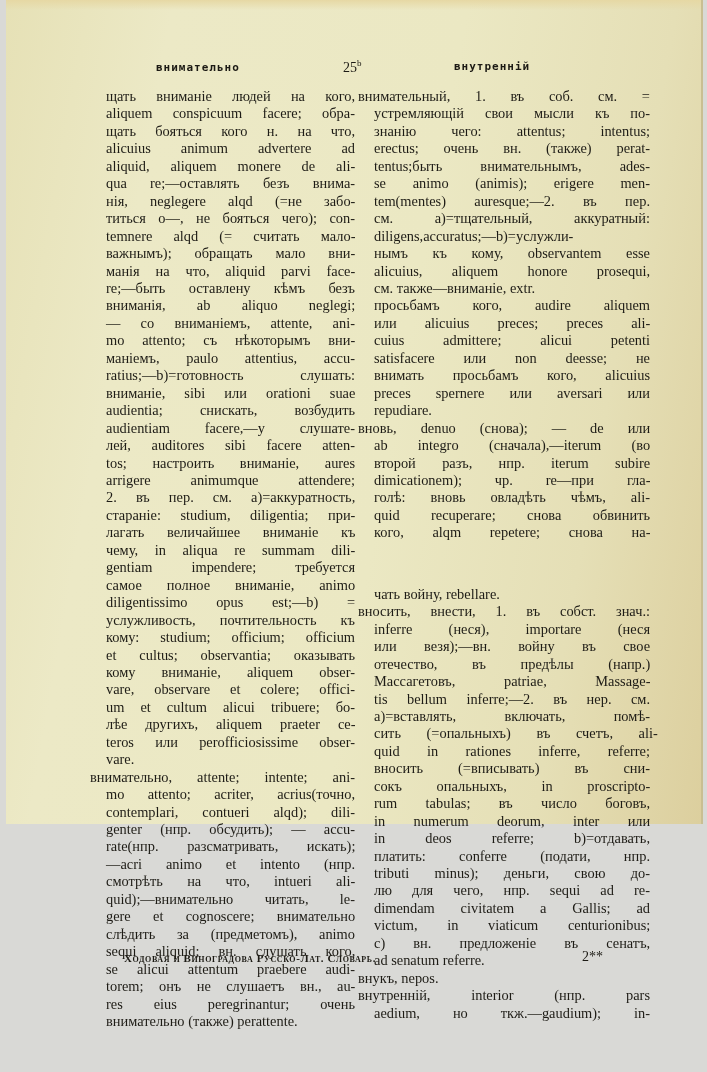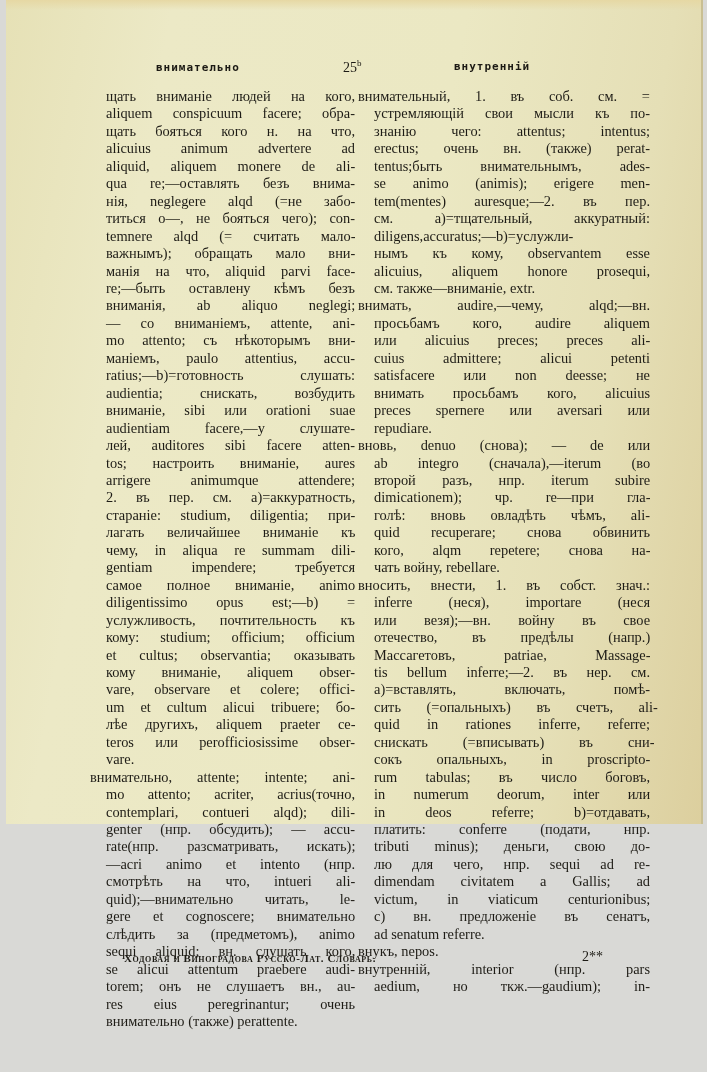--- a/index.html
+++ b/index.html
@@ -67,22 +67,22 @@
       <span class="line indent" style="display: block; word-spacing: 8.8px;">титься о—, не бояться чего); con-</span>
       <span class="line indent" style="display: block; word-spacing: 17.5px;">temnere alqd (= считать мало-</span>
       <span class="line indent" style="display: block; word-spacing: 19.33px;">важнымъ); обращать мало вни-</span>
       <span class="line indent" style="display: block; word-spacing: 12.2px;">манiя на что, aliquid parvi face-</span>
       <span class="line indent" style="display: block; word-spacing: 19.67px;">re;—быть оставлену кѣмъ безъ</span>
       <span class="line indent" style="display: block; word-spacing: 27.67px;">вниманiя, ab aliquo neglegi;</span>
       <span class="line indent" style="display: block; word-spacing: 16.5px;">— со вниманiемъ, attente, ani-</span>
       <span class="line indent" style="display: block; word-spacing: 14.25px;">mo attento; съ нѣкоторымъ вни-</span>
       <span class="line indent" style="display: block; word-spacing: 23px;">манiемъ, paulo attentius, accu-</span>
       <span class="line indent" style="display: block; word-spacing: 53px;">ratius;—b)=готовность слушать:</span>
+      <span class="line indent" style="display: block; word-spacing: 15.5px;">вниманiе, sibi или orationi suae</span>
       <span class="line indent" style="display: block; word-spacing: 33.5px;">audientia; снискать, возбудить</span>
-      <span class="line indent" style="display: block; word-spacing: 15.5px;">вниманiе, sibi или orationi suae</span>
       <span class="line indent" style="display: block; word-spacing: 31px;">audientiam facere,—у слушате-</span>
       <span class="line indent" style="display: block; word-spacing: 17px;">лей, auditores sibi facere atten-</span>
       <span class="line indent" style="display: block; word-spacing: 22px;">tos; настроить вниманiе, aures</span>
       <span class="line indent" style="display: block; word-spacing: 36px;">arrigere animumque attendere;</span>
       <span class="line indent" style="display: block; word-spacing: 15.5px;">2. въ пер. см. a)=аккуратность,</span>
       <span class="line indent" style="display: block; word-spacing: 16px;">старанiе: studium, diligentia; при-</span>
       <span class="line indent" style="display: block; word-spacing: 19px;">лагать величайшее вниманiе къ</span>
       <span class="line indent" style="display: block; word-spacing: 13px;">чему, in aliqua re summam dili-</span>
       <span class="line indent" style="display: block; word-spacing: 35.5px;">gentiam impendere; требуется</span>
       <span class="line indent" style="display: block; word-spacing: 21.33px;">самое полное вниманiе, animo</span>
@@ -118,46 +118,45 @@
       <span class="line indent" style="display: block; word-spacing: 31.33px;">знанiю чего: attentus; intentus;</span>
       <span class="line indent" style="display: block; word-spacing: 21.25px;">erectus; очень вн. (также) perat-</span>
       <span class="line indent" style="display: block; word-spacing: 34.5px;">tentus;быть внимательнымъ, ades-</span>
       <span class="line indent" style="display: block; word-spacing: 23px;">se animo (animis); erigere men-</span>
       <span class="line indent" style="display: block; word-spacing: 24.67px;">tem(mentes) auresque;—2. въ пер.</span>
       <span class="line indent" style="display: block; word-spacing: 38px;">см. a)=тщательный, аккуратный:</span>
       <span class="line indent" style="display: block;">diligens,accuratus;—b)=услужли-</span>
       <span class="line indent" style="display: block; word-spacing: 21px;">нымъ къ кому, observantem esse</span>
       <span class="line indent" style="display: block; word-spacing: 25.67px;">alicuius, aliquem honore prosequi,</span>
       <span class="line indent last" style="display: block;">см. также—вниманiе, extr.</span>
-      <span class="line hang" style="display: block; word-spacing: 42px;">внимать, audire,—чему, alqd;—вн.</span>
       <span class="line indent" style="display: block; word-spacing: 29px;">просьбамъ кого, audire aliquem</span>
       <span class="line indent" style="display: block; word-spacing: 24.5px;">или alicuius preces; preces ali-</span>
       <span class="line indent" style="display: block; word-spacing: 35px;">cuius admittere; alicui petenti</span>
       <span class="line indent" style="display: block; word-spacing: 25.25px;">satisfacere или non deesse; не</span>
       <span class="line indent" style="display: block; word-spacing: 25px;">внимать просьбамъ кого, alicuius</span>
       <span class="line indent" style="display: block; word-spacing: 21.25px;">preces spernere или aversari или</span>
       <span class="line indent last" style="display: block;">repudiare.</span>
       <span class="line hang" style="display: block; word-spacing: 20.4px;">вновь, denuo (снова); — de или</span>
       <span class="line indent" style="display: block; word-spacing: 26.67px;">ab integro (сначала),—iterum (во</span>
       <span class="line indent" style="display: block; word-spacing: 22.75px;">второй разъ, нпр. iterum subire</span>
       <span class="line indent" style="display: block; word-spacing: 29.33px;">dimicationem); чр. re—при гла-</span>
       <span class="line indent" style="display: block; word-spacing: 21.25px;">голѣ: вновь овладѣть чѣмъ, ali-</span>
       <span class="line indent" style="display: block; word-spacing: 27.67px;">quid recuperare; снова обвинить</span>
       <span class="line indent" style="display: block; word-spacing: 25px;">кого, alqm repetere; снова на-</span>
-      <span class="line indent last" style="display: block;">чать войну, rebellare.</span>
+      <span class="line indent last" style="display: block; margin-top: 44px;">чать войну, rebellare.</span>
       <span class="line hang" style="display: block; word-spacing: 16.2px;">вносить, внести, 1. въ собст. знач.:</span>
       <span class="line indent" style="display: block; word-spacing: 32.67px;">inferre (неся), importare (неся</span>
       <span class="line indent" style="display: block; word-spacing: 23.75px;">или везя);—вн. войну въ свое</span>
       <span class="line indent" style="display: block; word-spacing: 31px;">отечество, въ предѣлы (напр.)</span>
       <span class="line indent" style="display: block; word-spacing: 45px;">Массагетовъ, patriae, Massage-</span>
       <span class="line indent" style="display: block; word-spacing: 15.8px;">tis bellum inferre;—2. въ нер. см.</span>
       <span class="line indent" style="display: block; word-spacing: 44.5px;">a)=вставлять, включать, помѣ-</span>
       <span class="line indent" style="display: block; word-spacing: 22px;">сить (=опальныхъ) въ счетъ, ali-</span>
       <span class="line indent" style="display: block; word-spacing: 23.75px;">quid in rationes inferre, referre;</span>
-      <span class="line indent" style="display: block; word-spacing: 31.33px;">снискать (=вписывать) въ сни-</span>
+      <span class="line indent" style="display: block; word-spacing: 31.33px;">вносить (=вписывать) въ сни-</span>
       <span class="line indent" style="display: block; word-spacing: 31px;">сокъ опальныхъ, in proscripto-</span>
       <span class="line indent" style="display: block; word-spacing: 24.75px;">rum tabulas; въ число боговъ,</span>
       <span class="line indent" style="display: block; word-spacing: 24.75px;">in numerum deorum, inter или</span>
       <span class="line indent" style="display: block; word-spacing: 36.33px;">in deos referre; b)=отдавать,</span>
       <span class="line indent" style="display: block; word-spacing: 29.67px;">платить: conferre (подати, нпр.</span>
       <span class="line indent" style="display: block; word-spacing: 21.75px;">tributi minus); деньги, свою до-</span>
       <span class="line indent" style="display: block; word-spacing: 15.5px;">лю для чего, нпр. sequi ad re-</span>
       <span class="line indent" style="display: block; word-spacing: 22.25px;">dimendam civitatem a Gallis; ad</span>
       <span class="line indent" style="display: block; word-spacing: 26px;">victum, in viaticum centurionibus;</span>
       <span class="line indent" style="display: block; word-spacing: 24.5px;">c) вн. предложенiе въ сенатъ,</span>

